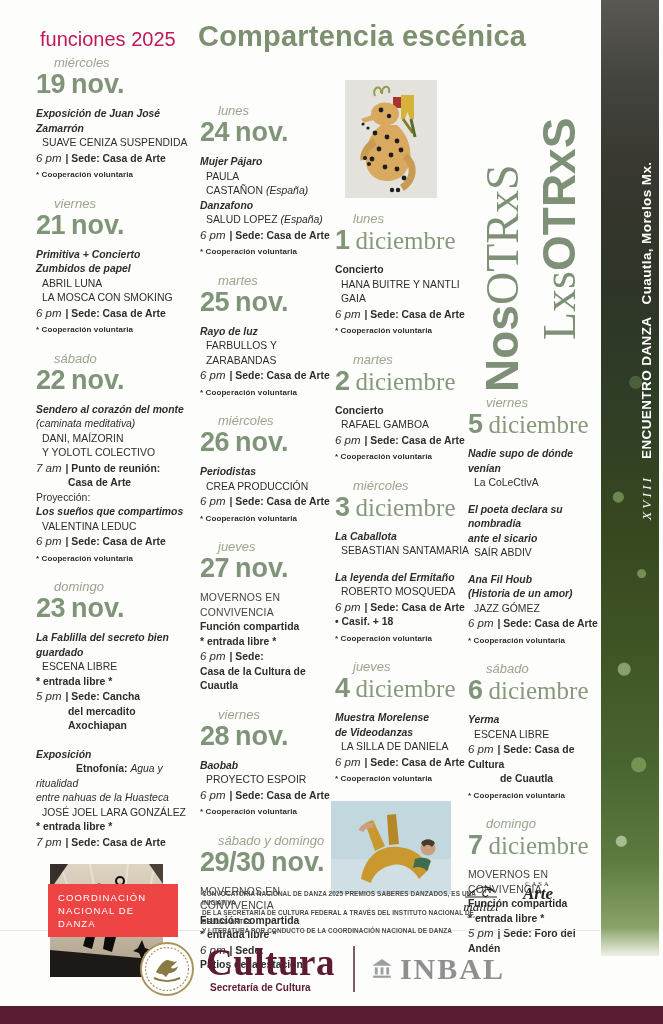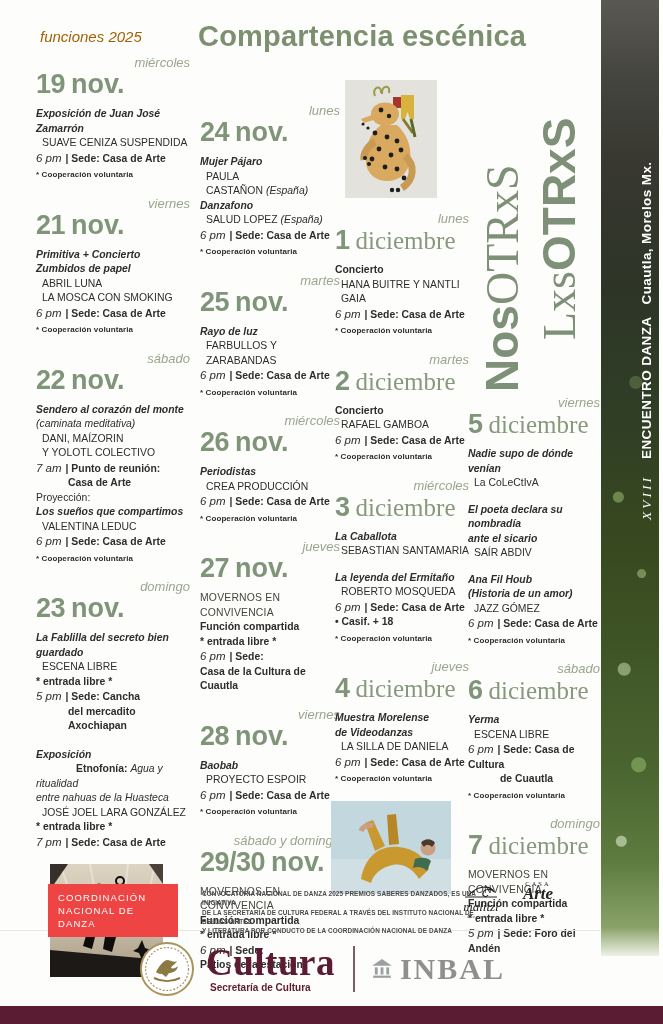--- a/index.html
+++ b/index.html
@@ -1,30 +1,30 @@
 <!DOCTYPE html>
 <html><head>
 <meta charset="utf-8">
 <style>
   html,body{margin:0;padding:0;background:#ffffff;}
   #poster{position:relative;width:663px;height:1024px;margin:0 auto;background:#fdfdfb;overflow:hidden;
           font-family:"Liberation Sans",sans-serif;color:#2e2d2b;}
 
   
-  .kicker{position:absolute;left:40px;top:28px;font-style:italic;font-size:15px;color:#a16207;}
+  .kicker{position:absolute;left:40px;top:28px;font-size:20px;color:#be185d;}
   .page-title{position:absolute;left:198px;top:20px;font-size:29px;font-weight:800;color:#7c9070;letter-spacing:.2px;}
 
   
   .col{position:absolute;}
   #col0{left:36px;top:56px;width:154px;}
   #col1{left:200px;top:104px;width:140px;}
   #col2{left:335px;top:76px;width:134px;}
   #col3{left:468px;top:396px;width:132px;}
   .ev{margin-bottom:14px;font-size:10.4px;line-height:14.5px;}
-  .ev-weekday{font-style:italic;font-size:13px;line-height:14px;color:#9aa58e;margin-left:0;text-align:right;}
+  .ev-weekday{font-style:italic;font-size:13px;line-height:14px;color:#9aa58e;margin-left:18px;}
   .ev-date{color:#7f9478;line-height:28px;margin-bottom:3px;white-space:nowrap;}
   .ev-day{font-size:27px;font-weight:800;letter-spacing:-.5px;}
   .ev-month-nov{font-size:27px;font-weight:800;margin-left:6px;text-align:right;}
   .ev-month-dic{font-family:"Liberation Serif",serif;font-size:25px;font-weight:400;color:#87997d;margin-left:6px;}
   .ln{min-height:14.5px;}
   .l-title{font-weight:bold;font-style:italic;}
   .l-italic{font-style:italic;}
   .l-name{padding-left:6px;}
   .l-bold{font-weight:bold;}
   .l-plain{}

